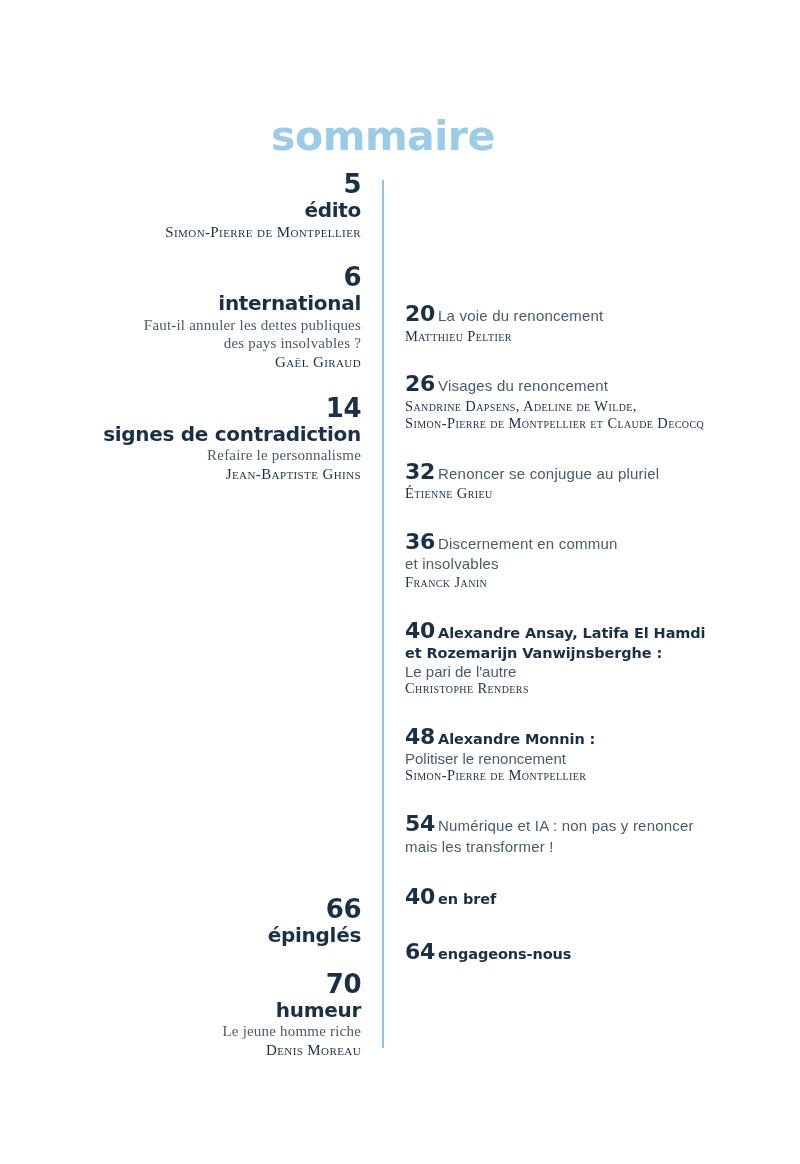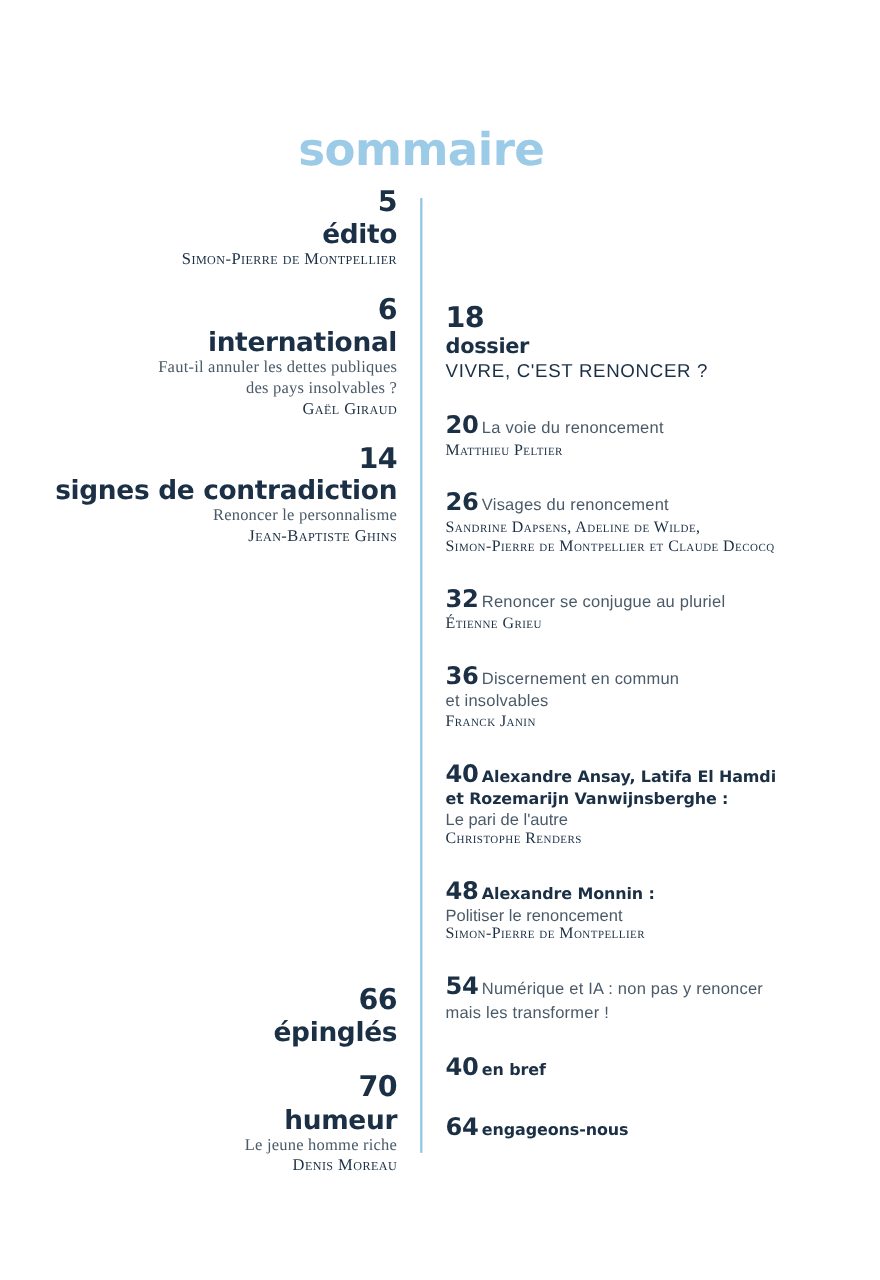--- a/index.html
+++ b/index.html
@@ -63,21 +63,21 @@
     font-family: "DejaVu Sans", sans-serif;
     font-weight: 700;
     font-size: 26px;
     line-height: 1.12;
     color: #1b2f45;
     letter-spacing: -0.5px;
   }
   .rubric {
     font-family: "DejaVu Sans", sans-serif;
     font-weight: 700;
-    font-size: 24px;
+    font-size: 20px;
     line-height: 1.18;
     color: #1b2f45;
     letter-spacing: -0.3px;
   }
   .subtitle {
     font-family: Liberation Serif, serif;
     font-weight: 400;
     font-size: 15px;
     line-height: 1.25;
     color: #4a5a68;
@@ -195,44 +195,39 @@
     <div class="entry lblock">
       <div class="num-big">6</div>
       <div class="rubric">international</div>
       <div class="subtitle">Faut-il annuler les dettes publiques</div>
       <div class="subtitle">des pays insolvables ?</div>
       <div class="author">Gaël Giraud</div>
     </div>
     <div class="entry lblock">
       <div class="num-big">14</div>
       <div class="rubric">signes de contradiction</div>
-      <div class="subtitle">Renoncer le personnalisme</div>
+      <div class="subtitle">Refaire le personnalisme</div>
       <div class="author">Jean-Baptiste Ghins</div>
     </div>
   </div>
 
 <div class="col-left-bottom" id="left-col-bottom">
     <div class="entry lblock">
       <div class="num-big">66</div>
       <div class="rubric">épinglés</div>
     </div>
     <div class="entry lblock">
       <div class="num-big">70</div>
       <div class="rubric">humeur</div>
       <div class="subtitle">Le jeune homme riche</div>
       <div class="author">Denis Moreau</div>
     </div>
   </div>
 
 <div class="col-right" id="right-col">
-    <div class="entry">
-      <div class="dossier-num">18</div>
-      <div class="dossier-rubric">dossier</div>
-      <div class="dossier-theme">VIVRE, C'EST RENONCER ?</div>
-    </div>
     <div class="entry r-entry">
       <div class="r-line"><span class="r-num">20</span><span class="r-plain">La voie du renoncement</span></div>
       <div class="r-author">Matthieu Peltier</div>
     </div>
     <div class="entry r-entry">
       <div class="r-line"><span class="r-num">26</span><span class="r-plain">Visages du renoncement</span></div>
       <div class="r-author">Sandrine Dapsens, Adeline de Wilde,</div>
       <div class="r-author">Simon-Pierre de Montpellier et Claude Decocq</div>
     </div>
     <div class="entry r-entry">

